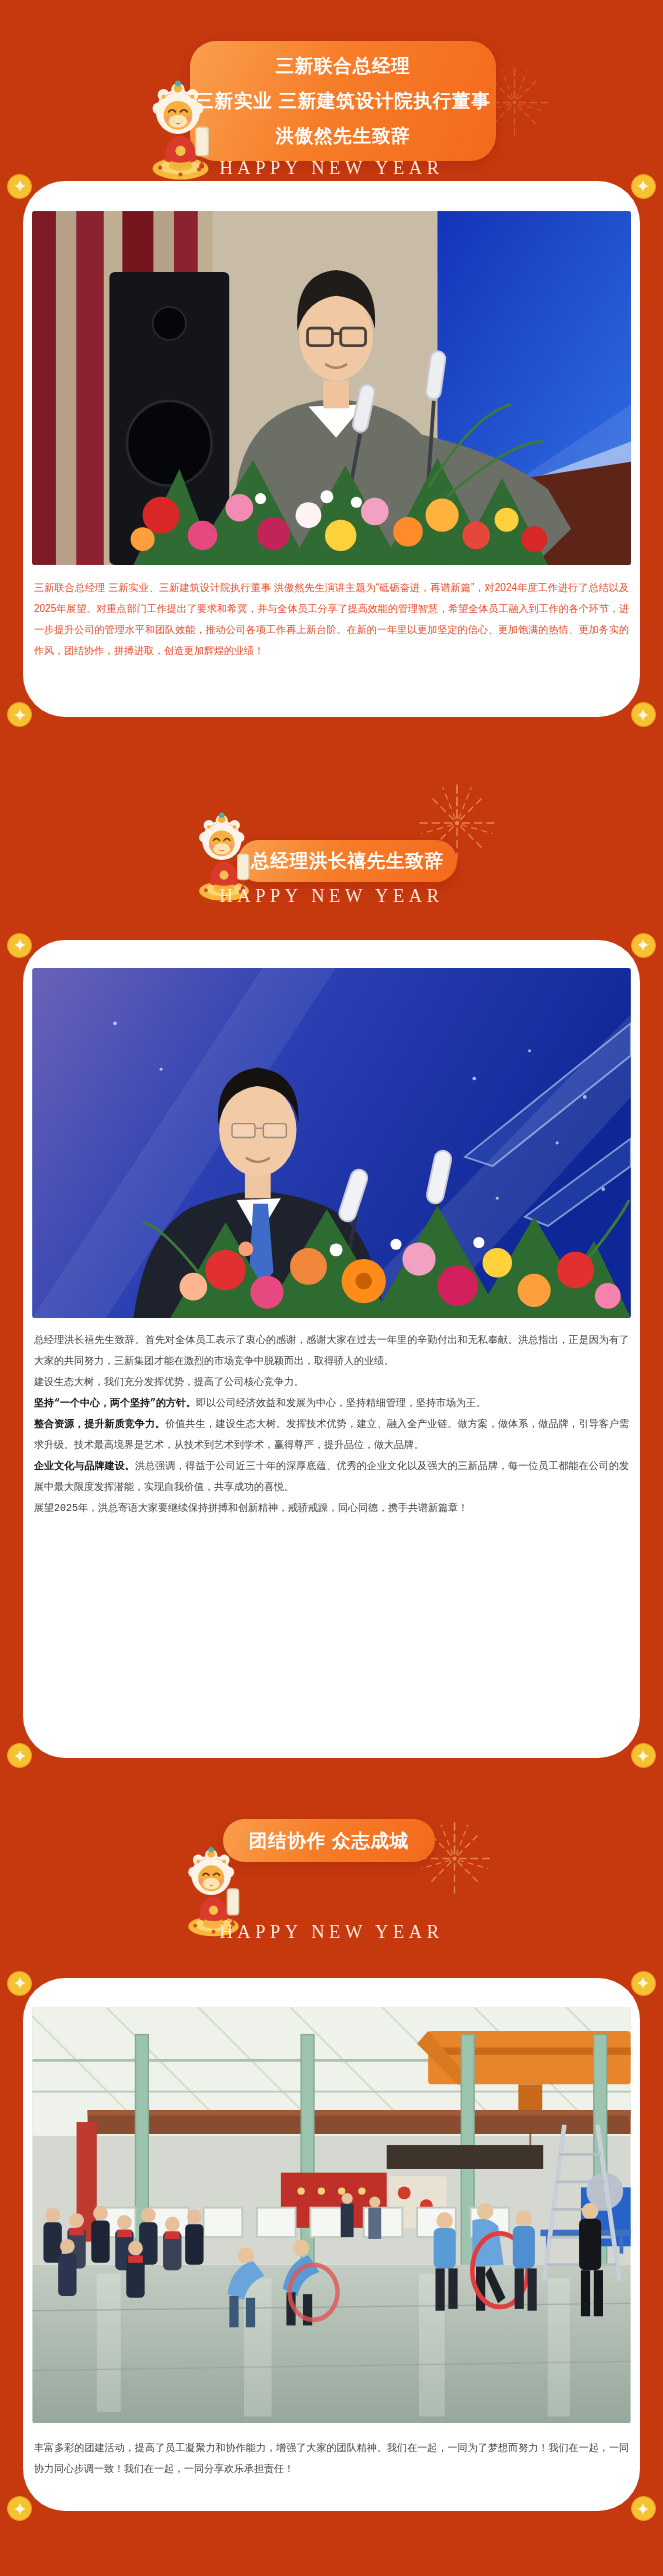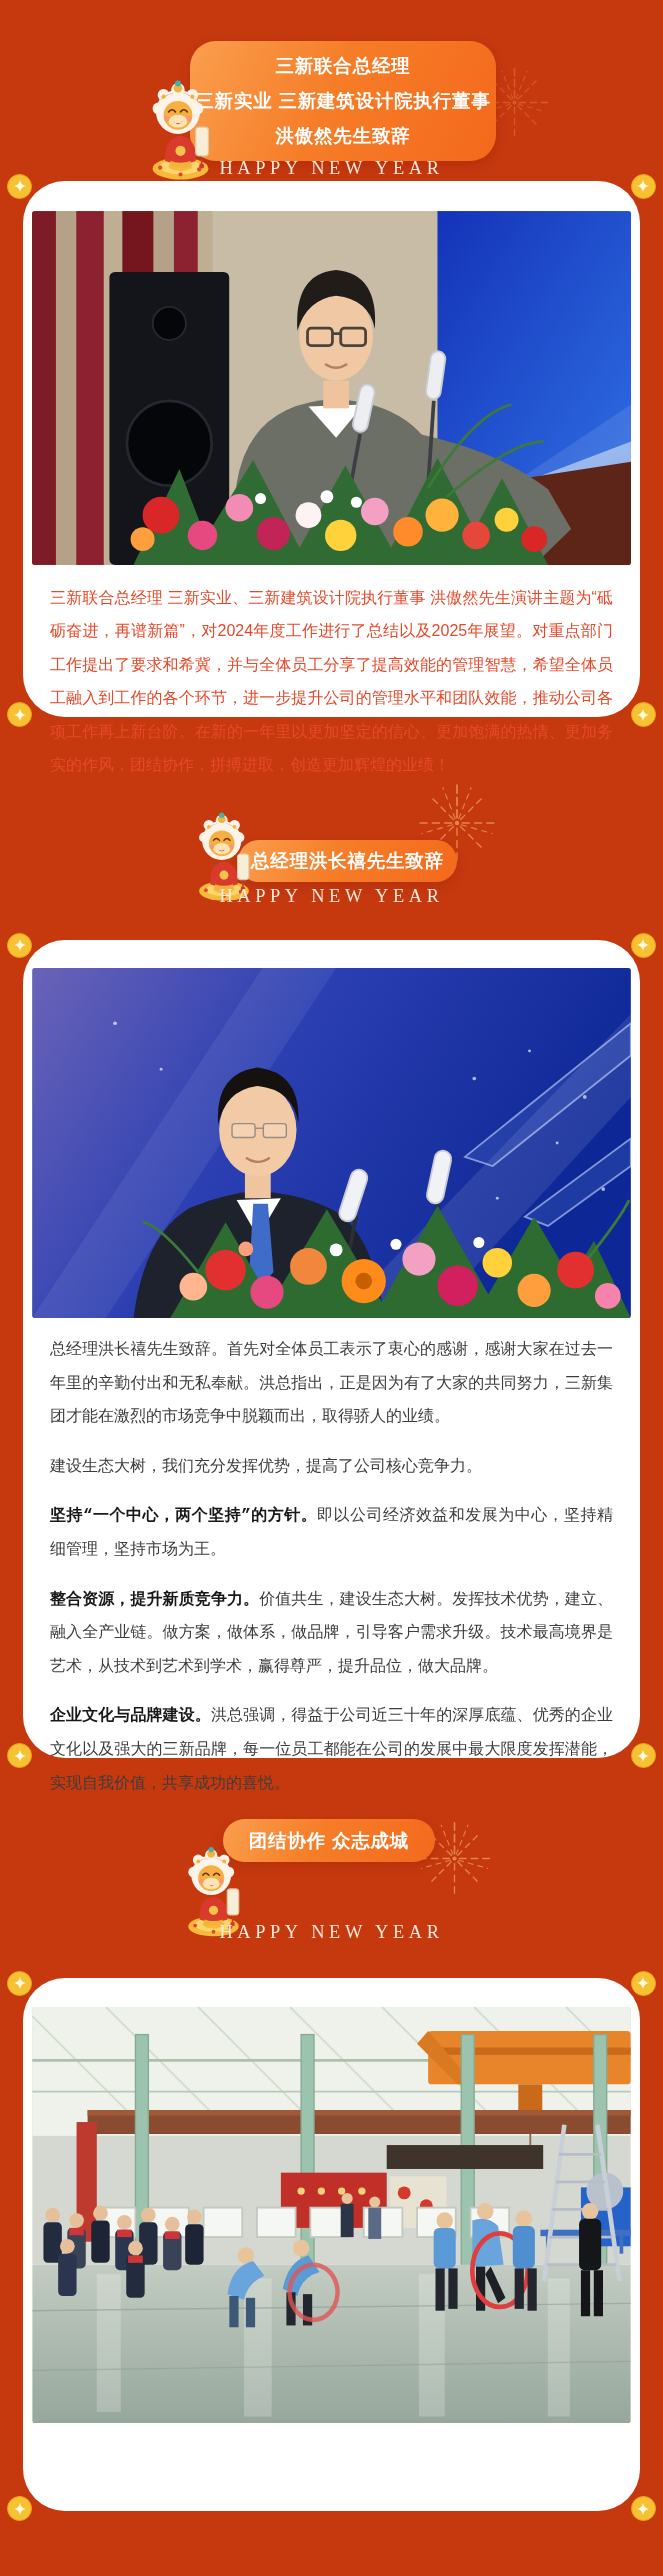--- a/index.html
+++ b/index.html
@@ -26,21 +26,21 @@
   .mascot{position:absolute;}
   .firework{position:absolute;}
 
   
   .card{
     position:absolute;left:23px;width:617px;background:#ffffff;
     border-radius:42px;
   }
   .photo{display:block;margin:0 auto;border-radius:2.8px;}
   .para-wrap{margin:12px 11px 0 11px;}
-  .para{margin:16px;font-size:16px;line-height:2.1;text-align:justify;}
+  .para{margin:0;font-size:10px;line-height:2.1;text-align:justify;}
   .red-text .para{color:#e6492a;}
   .dark-text .para{color:#3d3d3d;}
   .lead{font-weight:700;color:#181818;}
 
   
   .coin{
     position:absolute;width:25px;height:25px;border-radius:50%;
     background:#f7c231;border:1.8px solid #efa01b;box-sizing:border-box;
     display:flex;align-items:center;justify-content:center;
   }
@@ -337,20 +337,21 @@
       <circle cx="232" cy="305" r="8" fill="#ff9e7a"></circle>
     </g>
   </svg>
 
   <div class="para-wrap">
     <p class="para"><span>总经理洪长禧先生致辞。首先对全体员工表示了衷心的感谢，感谢大家在过去一年里的辛勤付出和无私奉献。洪总指出，正是因为有了大家的共同努力，三新集团才能在激烈的市场竞争中脱颖而出，取得骄人的业绩。</span></p>
     <p class="para"><span>建设生态大树，我们充分发挥优势，提高了公司核心竞争力。</span></p>
     <p class="para"><span class="lead">坚持“一个中心，两个坚持”的方针。</span><span>即以公司经济效益和发展为中心，坚持精细管理，坚持市场为王。</span></p>
     <p class="para"><span class="lead">整合资源，提升新质竞争力。</span><span>价值共生，建设生态大树。发挥技术优势，建立、融入全产业链。做方案，做体系，做品牌，引导客户需求升级。技术最高境界是艺术，从技术到艺术到学术，赢得尊严，提升品位，做大品牌。</span></p>
     <p class="para"><span class="lead">企业文化与品牌建设。</span><span>洪总强调，得益于公司近三十年的深厚底蕴、优秀的企业文化以及强大的三新品牌，每一位员工都能在公司的发展中最大限度发挥潜能，实现自我价值，共享成功的喜悦。</span></p>
+    <p class="para"><span>展望2025年，洪总寄语大家要继续保持拼搏和创新精神，戒骄戒躁，同心同德，携手共谱新篇章！</span></p>
   </div>
 </div>
 
 <div>
   <div class="firework" style="left:413px;top:1817px;width:83px;height:83px;color:rgba(252,196,120,.55);">
     <svg width="83" height="83" viewBox="0 0 90 90">
         <use href="#firework"></use>
       </svg>
   </div>
   <div class="badge pill" style="left:223px;top:1819px;width:212px;height:43px;border-radius:22px;text-align:center;">
@@ -548,14 +549,17 @@
     </g>
 
     <g>
       <circle cx="606" cy="222" r="9" fill="#e8c49c"></circle>
       <rect x="594" y="230" width="24" height="56" rx="6" fill="#14161a"></rect>
       <rect x="596" y="286" width="10" height="50" fill="#14161a"></rect>
         <rect x="610" y="286" width="10" height="50" fill="#14161a"></rect>
     </g>
   </svg>
 
+  <div class="para-wrap" style="margin-top:14px;">
+    <p class="para"><span>丰富多彩的团建活动，提高了员工凝聚力和协作能力，增强了大家的团队精神。我们在一起，一同为了梦想而努力！我们在一起，一同协力同心步调一致！我们在一起，一同分享欢乐承担责任！</span></p>
+  </div>
 </div>
 
 
 </body></html>

